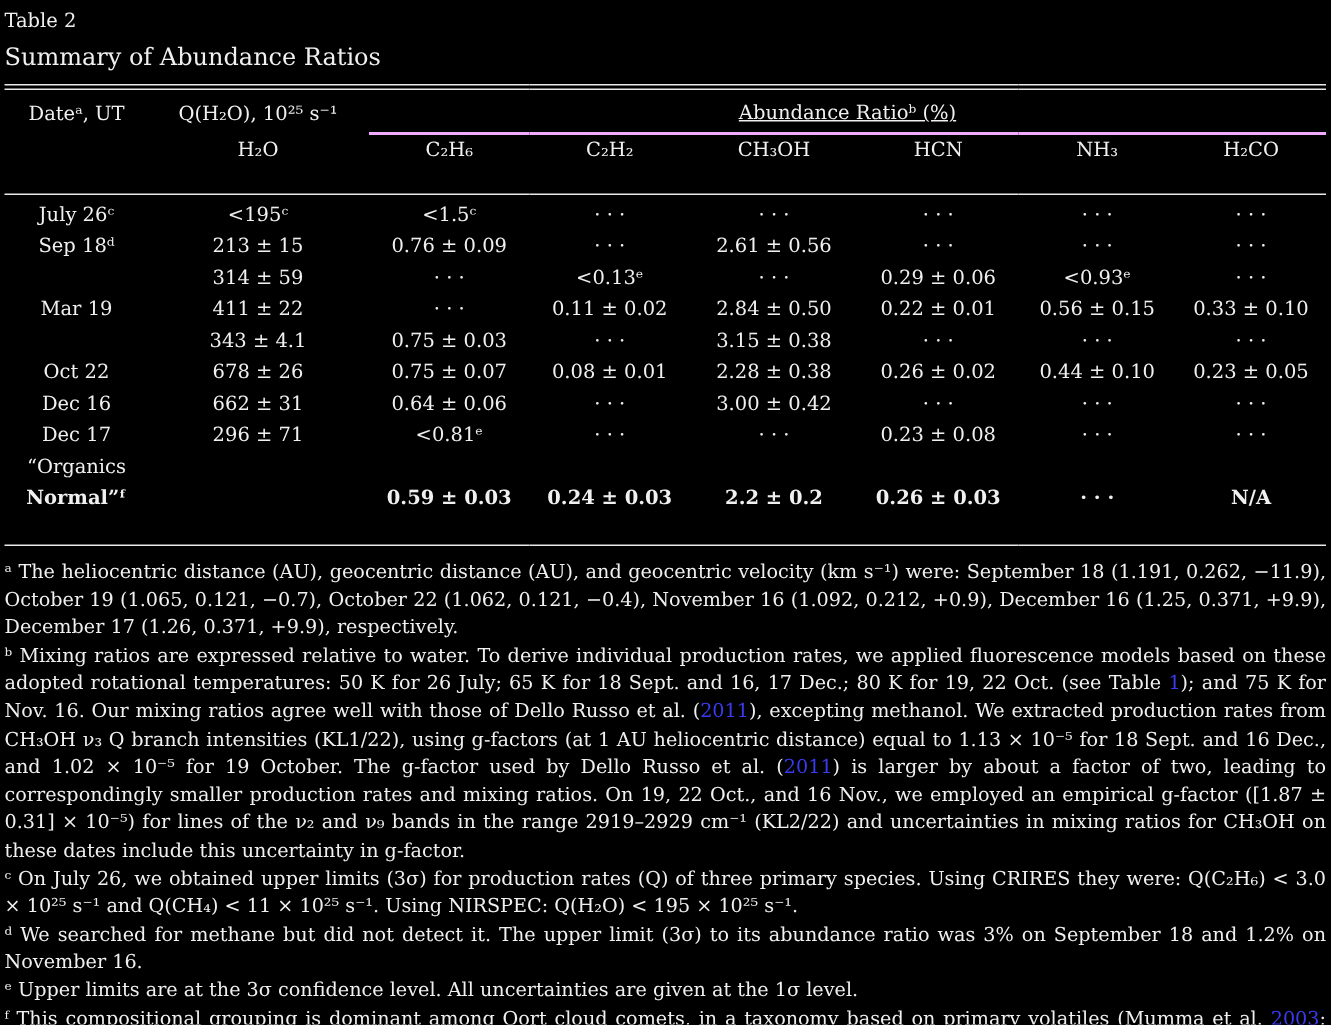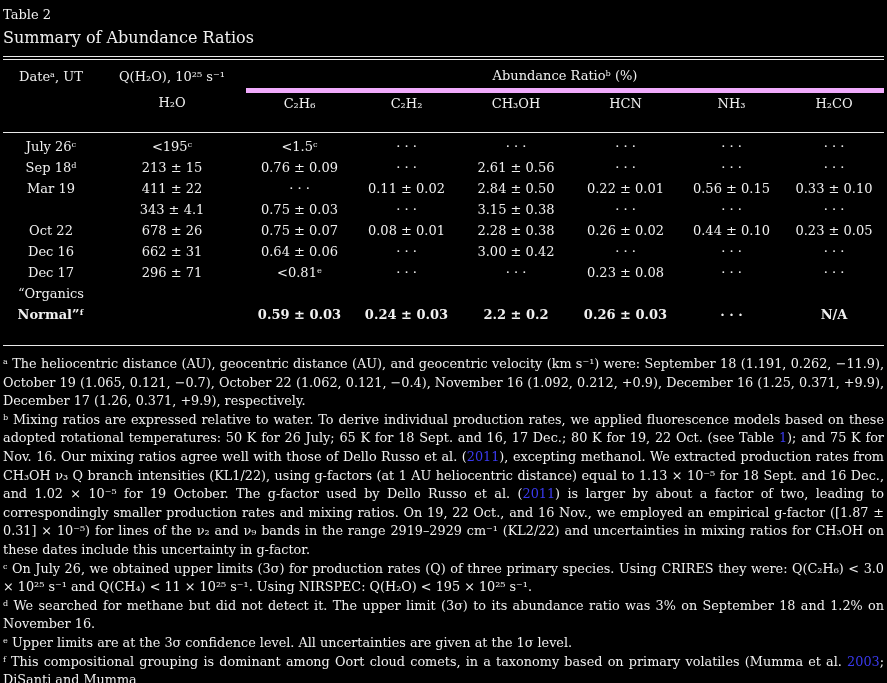--- a/index.html
+++ b/index.html
@@ -23,21 +23,21 @@
   table.abund th, table.abund td{
     font-weight:normal;
     padding:2px 2px;
     text-align:center;
     white-space:nowrap;
     height:17px;
     line-height:17px;
   }
   table.abund .datecol{text-align:center;padding-left:3px;}
   table.abund thead tr.top th{padding-top:7px;padding-bottom:4px;}
-  table.abund thead th.abund-span{border-bottom:5px solid #f0abfc;}
+  table.abund thead th.abund-span{border-bottom:2px solid #f0abfc;text-decoration:underline;}
   table.abund thead tr.sub th{border-bottom:1px solid #e9e9e9;padding-bottom:20px;}
   table.abund tbody tr:first-child td{padding-top:5px;}
   table.abund tbody tr:last-child td{padding-bottom:22px;font-weight:bold;}
   .notes{
     margin-top:9px;
     font-size:12.8px;
     line-height:18.6px;
     text-align:justify;
   }
   .notes p{margin:0;}
@@ -93,20 +93,30 @@
         <td>· · ·</td>
       </tr>
       <tr>
         <td class="datecol">Sep 18ᵈ</td>
         <td>213 ± 15</td>
         <td>0.76 ± 0.09</td>
         <td>· · ·</td>
         <td>2.61 ± 0.56</td>
         <td>· · ·</td>
         <td>· · ·</td>
+        <td>· · ·</td>
+      </tr>
+      <tr>
+        <td class="datecol"></td>
+        <td>314 ± 59</td>
+        <td>· · ·</td>
+        <td>&lt;0.13ᵉ</td>
+        <td>· · ·</td>
+        <td>0.29 ± 0.06</td>
+        <td>&lt;0.93ᵉ</td>
         <td>· · ·</td>
       </tr>
       <tr>
         <td class="datecol">Mar 19</td>
         <td>411 ± 22</td>
         <td>· · ·</td>
         <td>0.11 ± 0.02</td>
         <td>2.84 ± 0.50</td>
         <td>0.22 ± 0.01</td>
         <td>0.56 ± 0.15</td>

